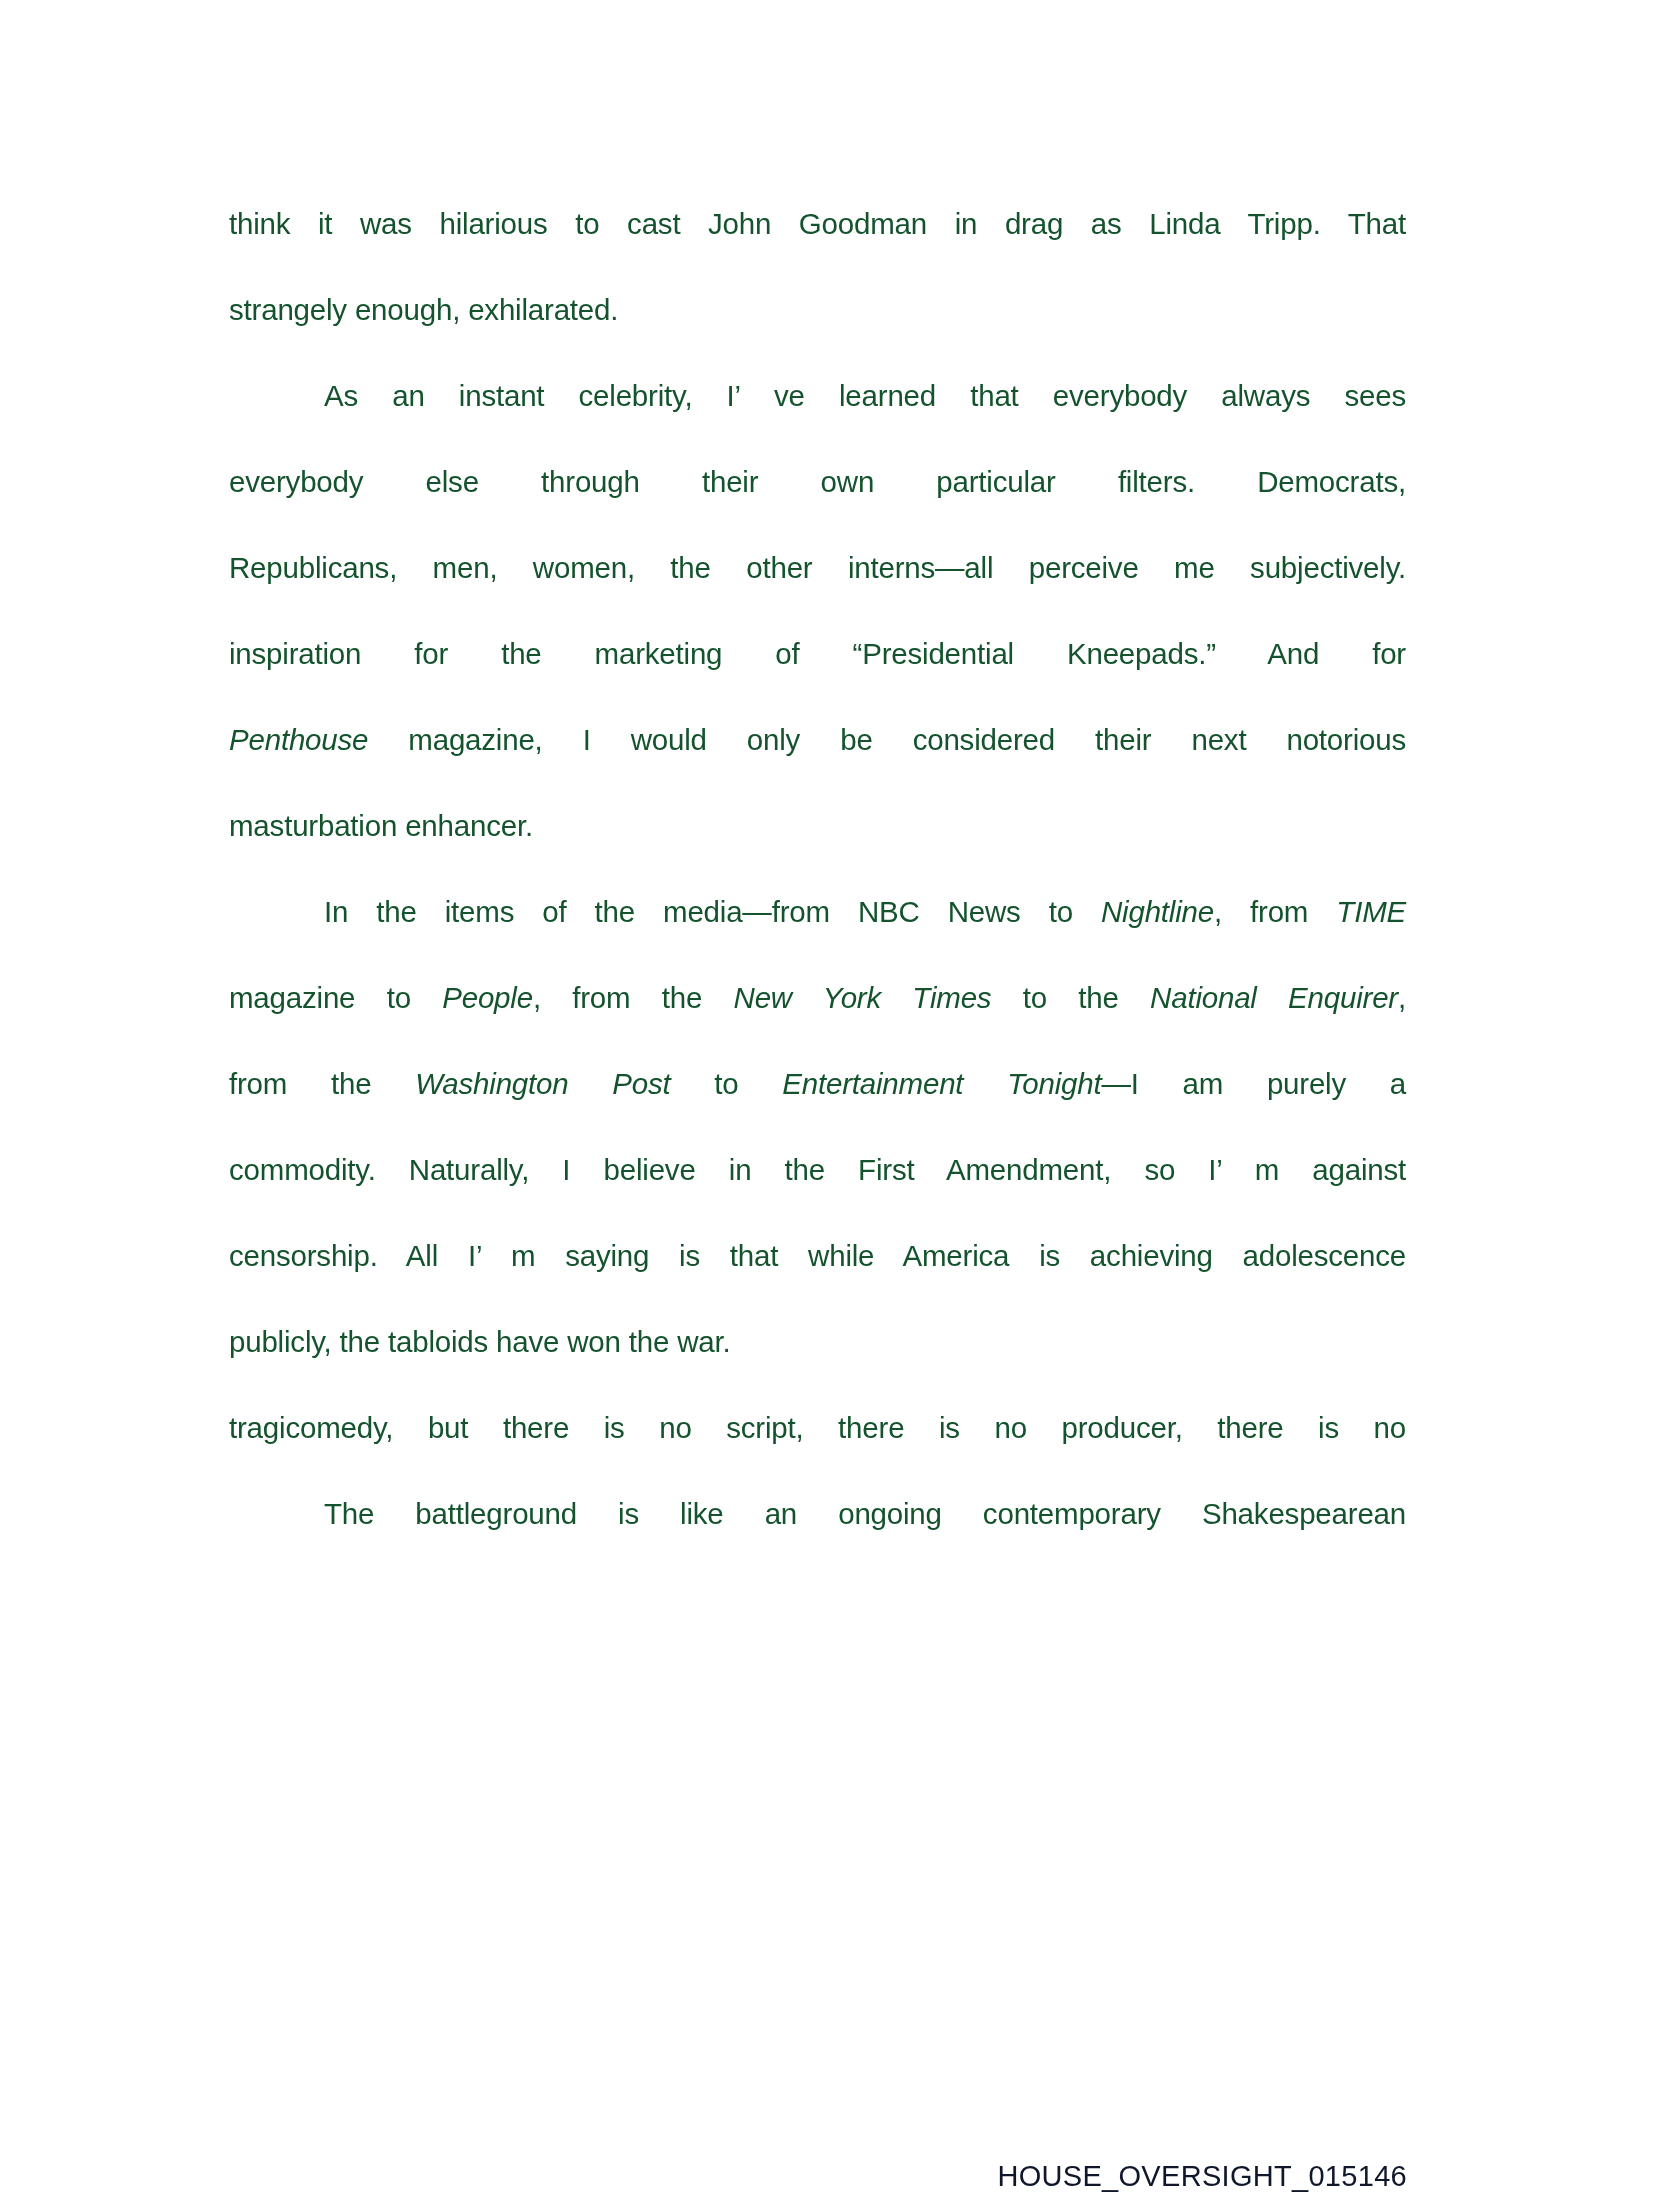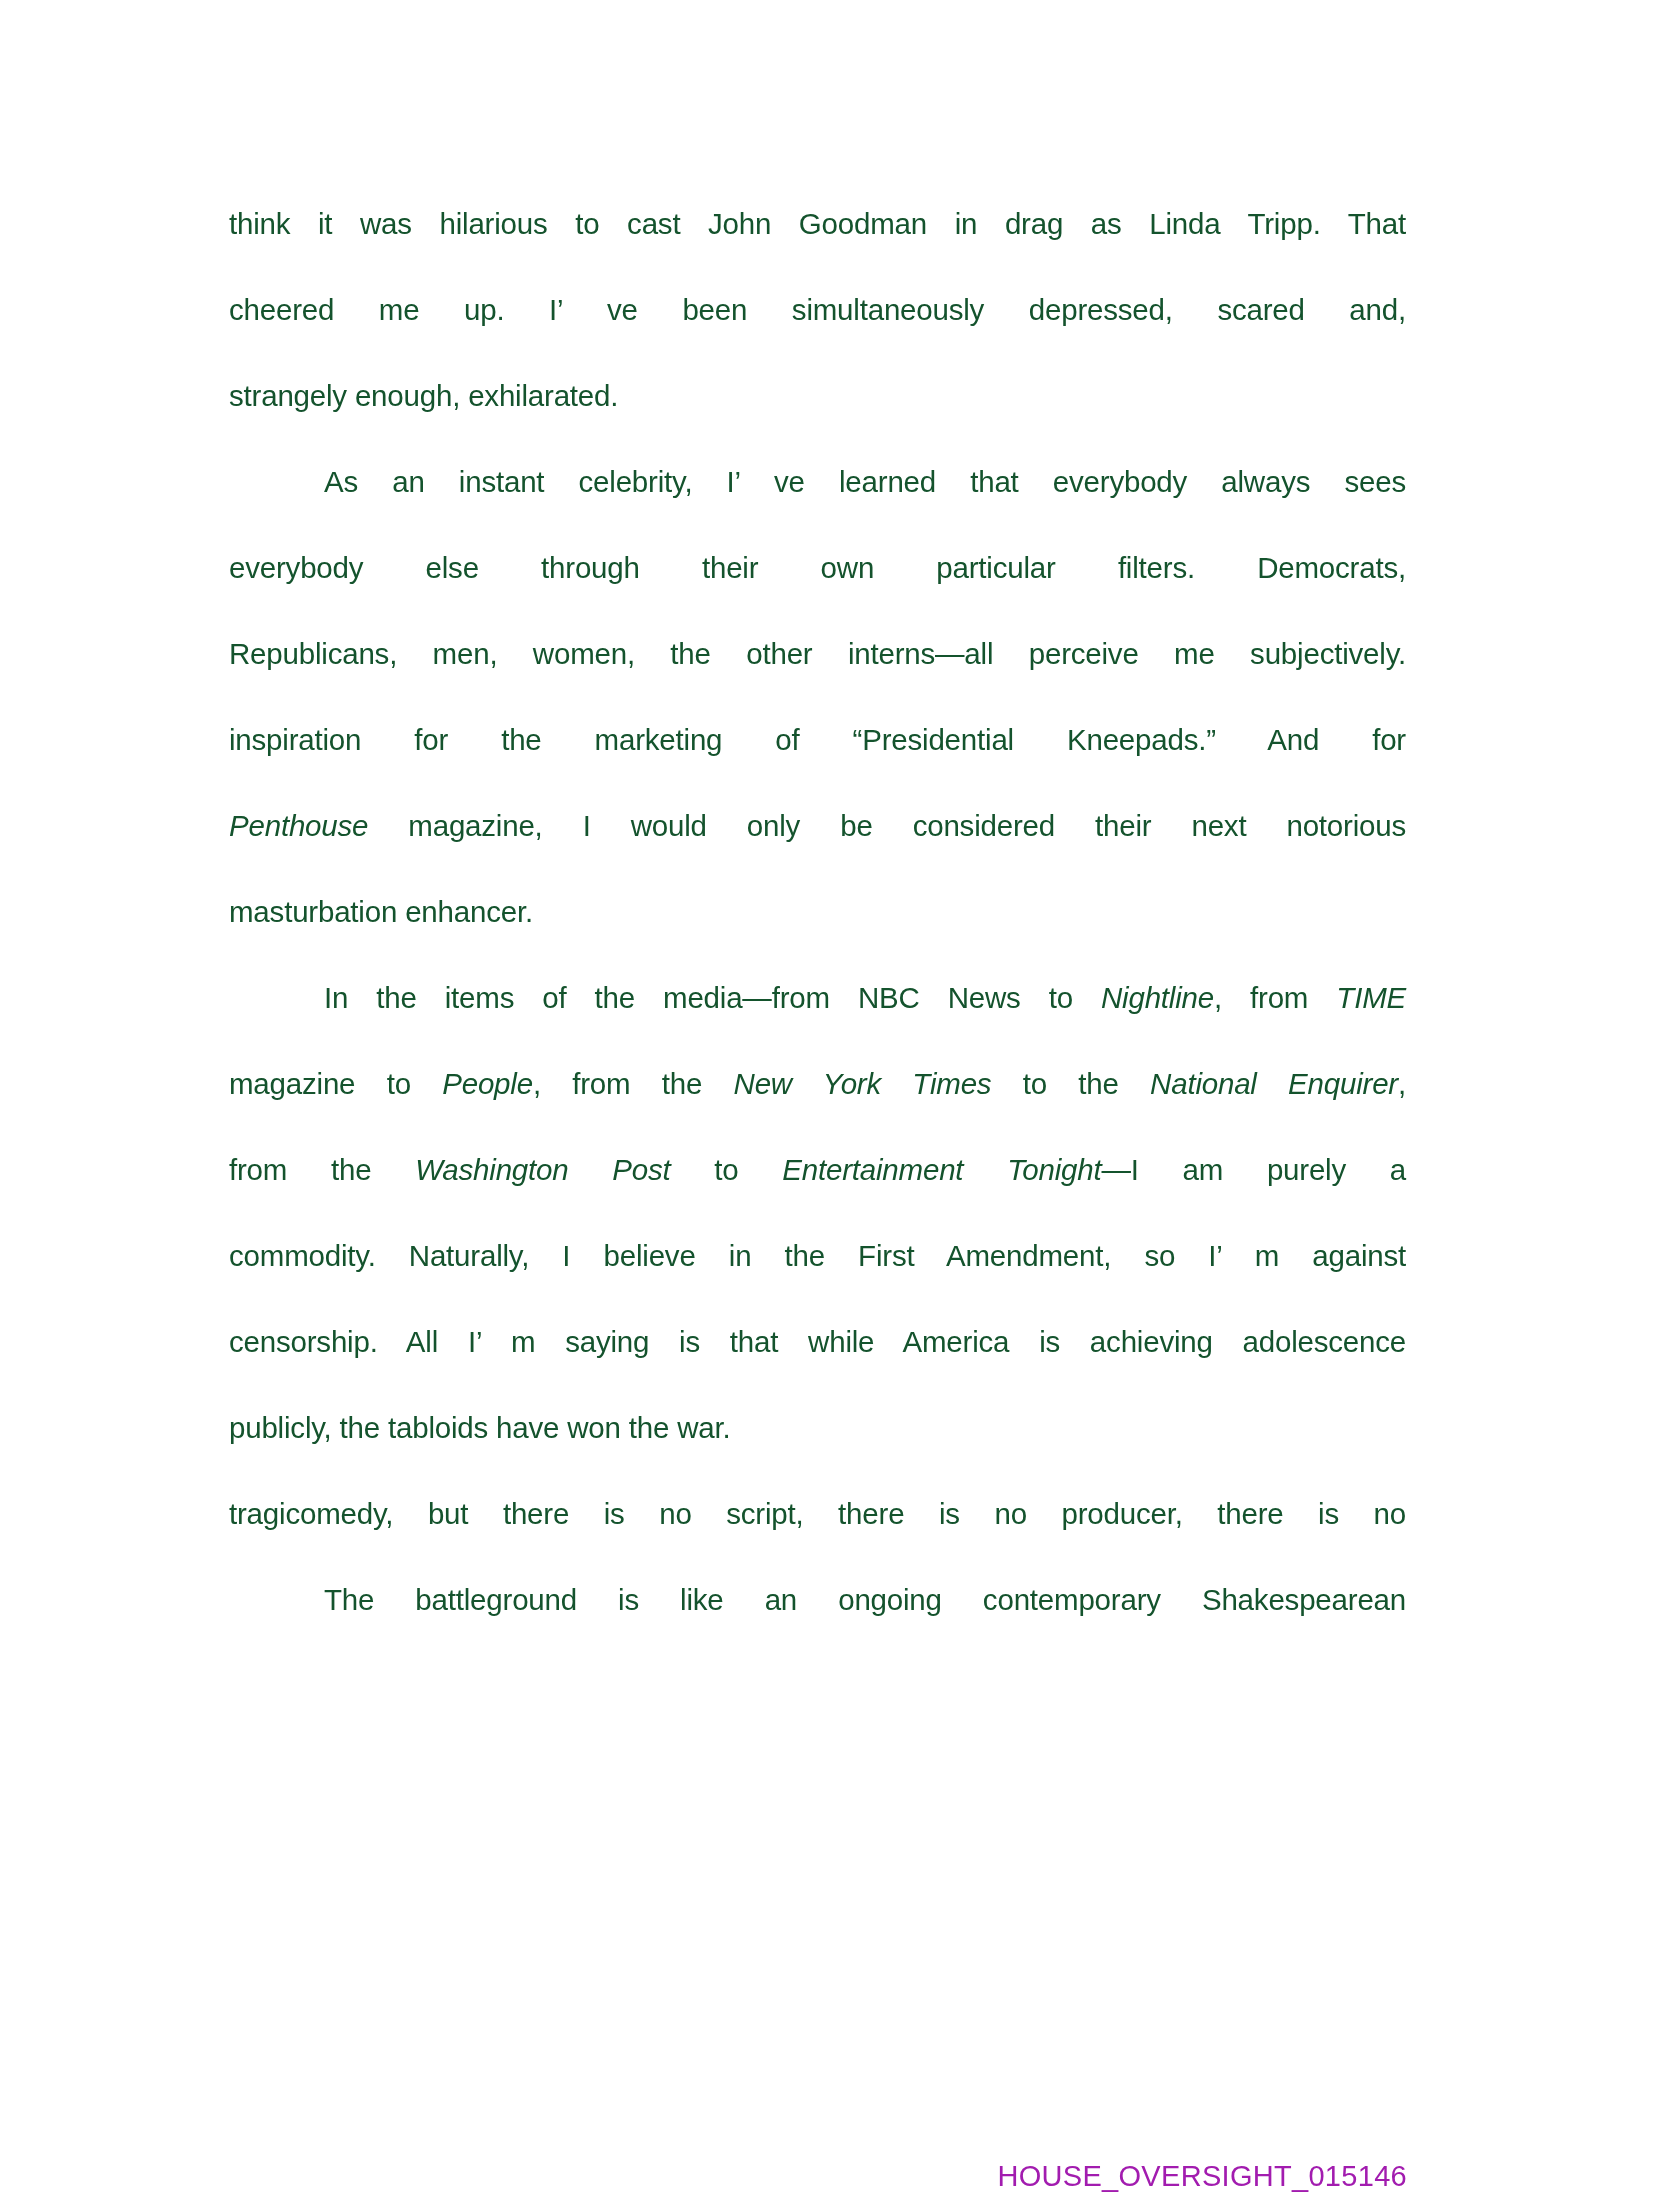--- a/index.html
+++ b/index.html
@@ -39,31 +39,30 @@
   }
   .italic {
     font-style: italic;
   }
   .bates {
     position: absolute;
     top: 2159px;
     right: 262px;
     font-size: 29px;
     line-height: 34px;
-    color: #a21caf;
+    color: #0f172a;
     letter-spacing: 0.3px;
   }
 </style>
 </head>
 <body>
 
 <div class="page">
   <div class="doc-body">
       <div class="line"><span>think it was hilarious to cast John Goodman in drag as Linda Tripp. That</span></div>
-      <div class="line"><span>cheered me up. I’ ve been simultaneously depressed, scared and,</span></div>
       <div class="line last"><span>strangely enough, exhilarated.</span></div>
       <div class="line first-indent"><span>As an instant celebrity, I’ ve learned that everybody always sees</span></div>
       <div class="line"><span>everybody else through their own particular filters. Democrats,</span></div>
       <div class="line"><span>Republicans, men, women, the other interns—all perceive me subjectively.</span></div>
       <div class="line"><span>inspiration for the marketing of “Presidential Kneepads.” And for</span></div>
       <div class="line"><span class="italic">Penthouse</span><span> magazine, I would only be considered their next notorious</span></div>
       <div class="line last"><span>masturbation enhancer.</span></div>
       <div class="line first-indent"><span>In the items of the media—from NBC News to </span><span class="italic">Nightline</span><span>, from </span><span class="italic">TIME</span></div>
       <div class="line"><span>magazine to </span><span class="italic">People</span><span>, from the </span><span class="italic">New York Times</span><span> to the </span><span class="italic">National Enquirer</span><span>,</span></div>
       <div class="line"><span>from the </span><span class="italic">Washington Post</span><span> to </span><span class="italic">Entertainment Tonight</span><span>—I am purely a</span></div>

